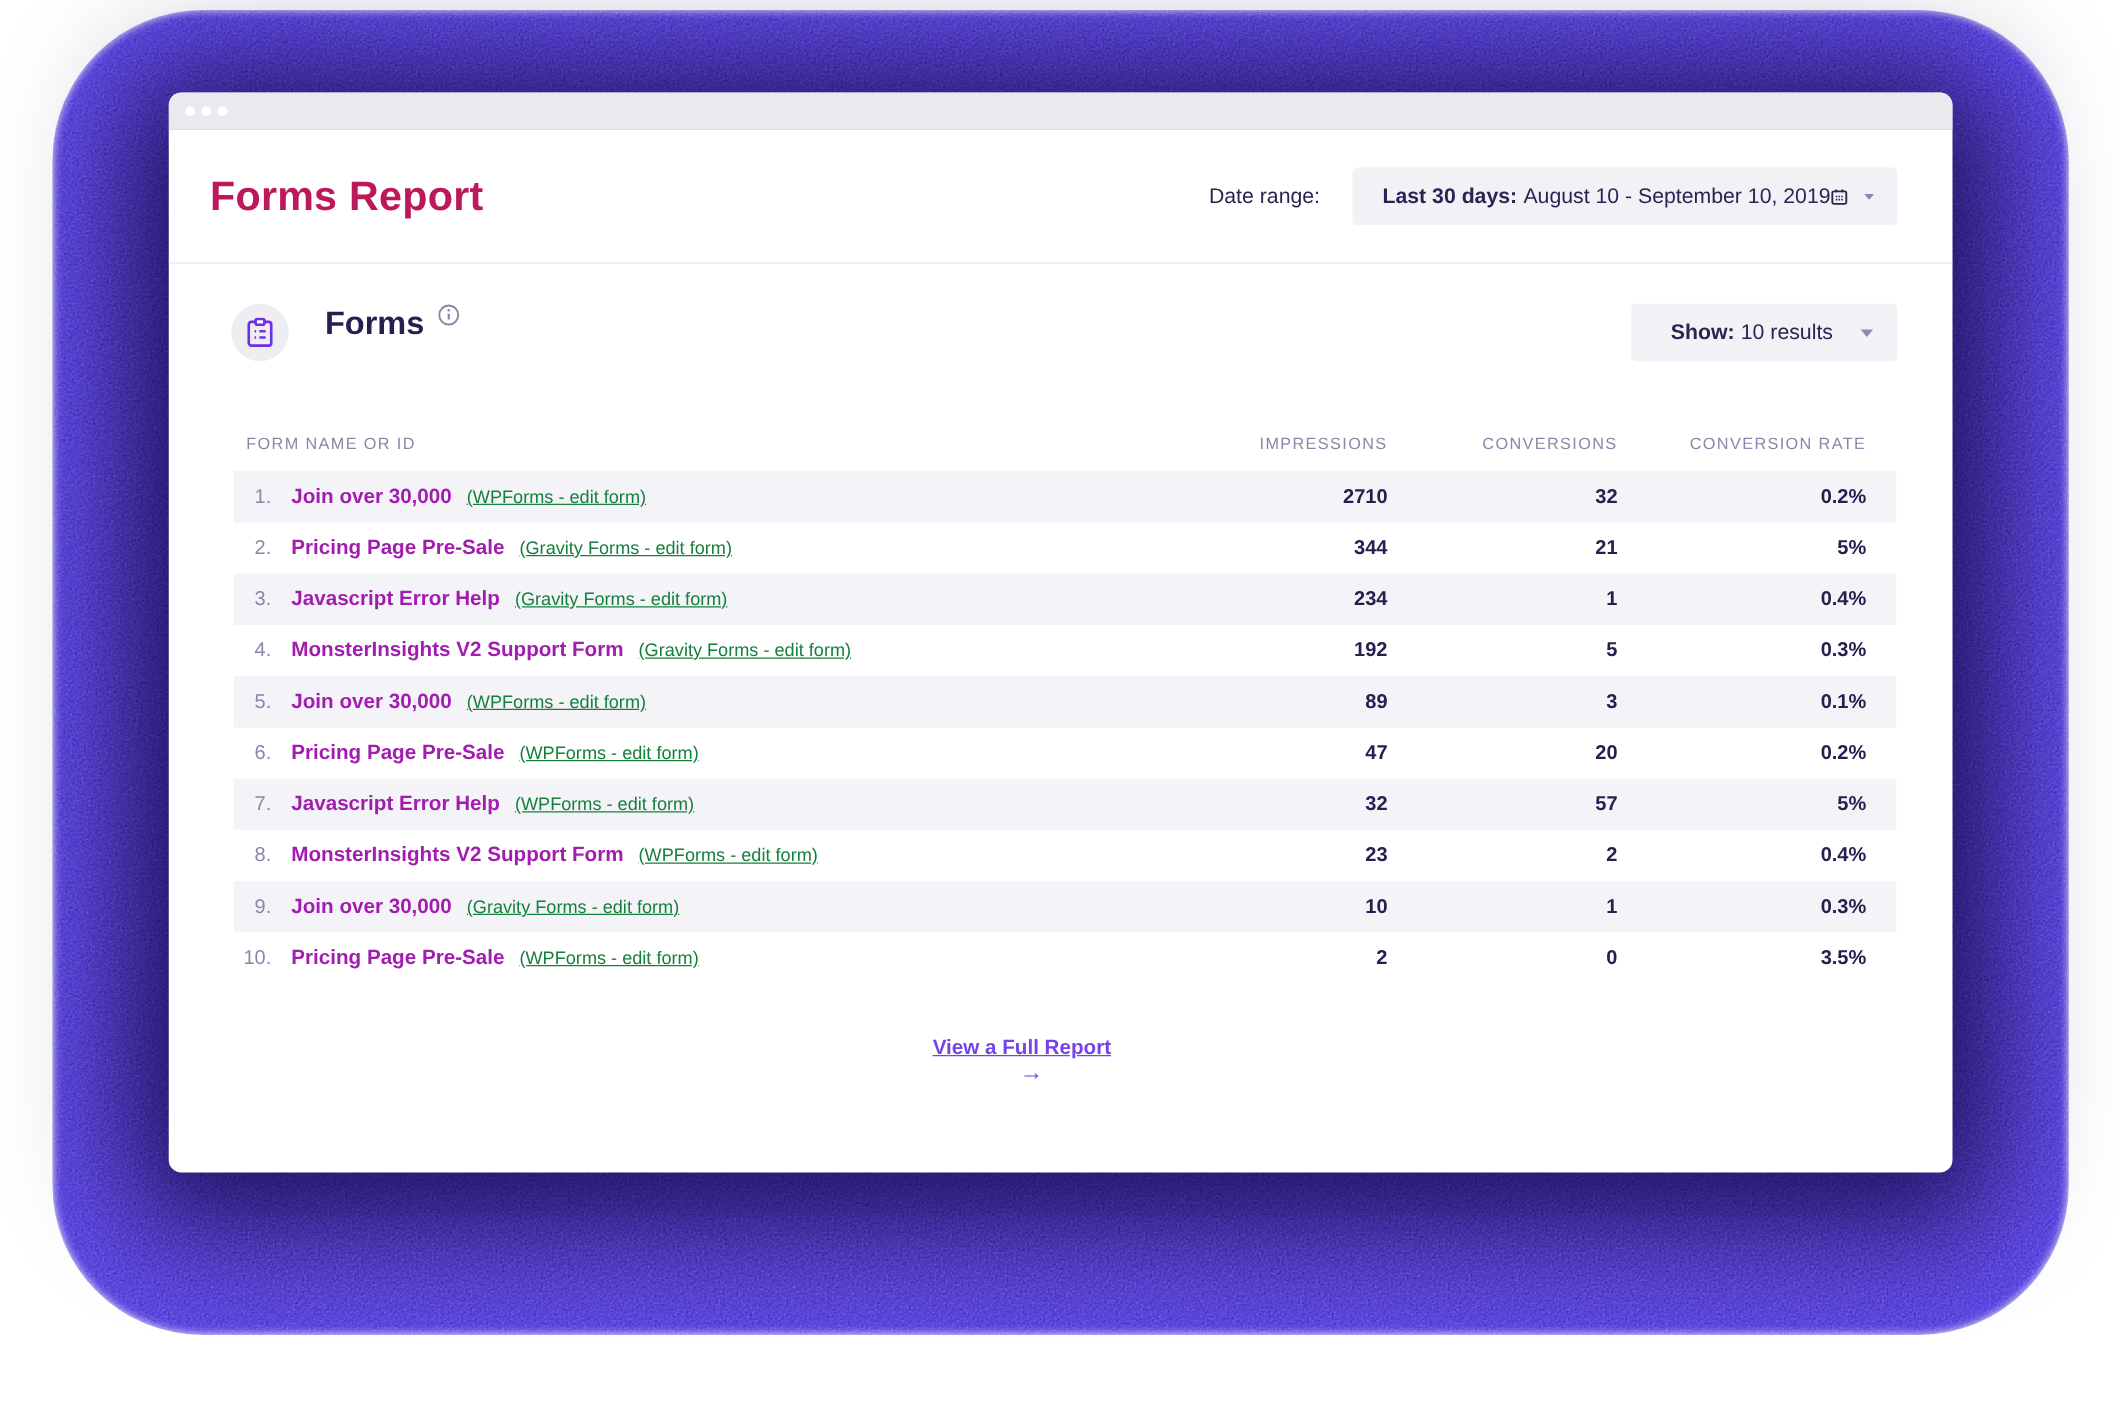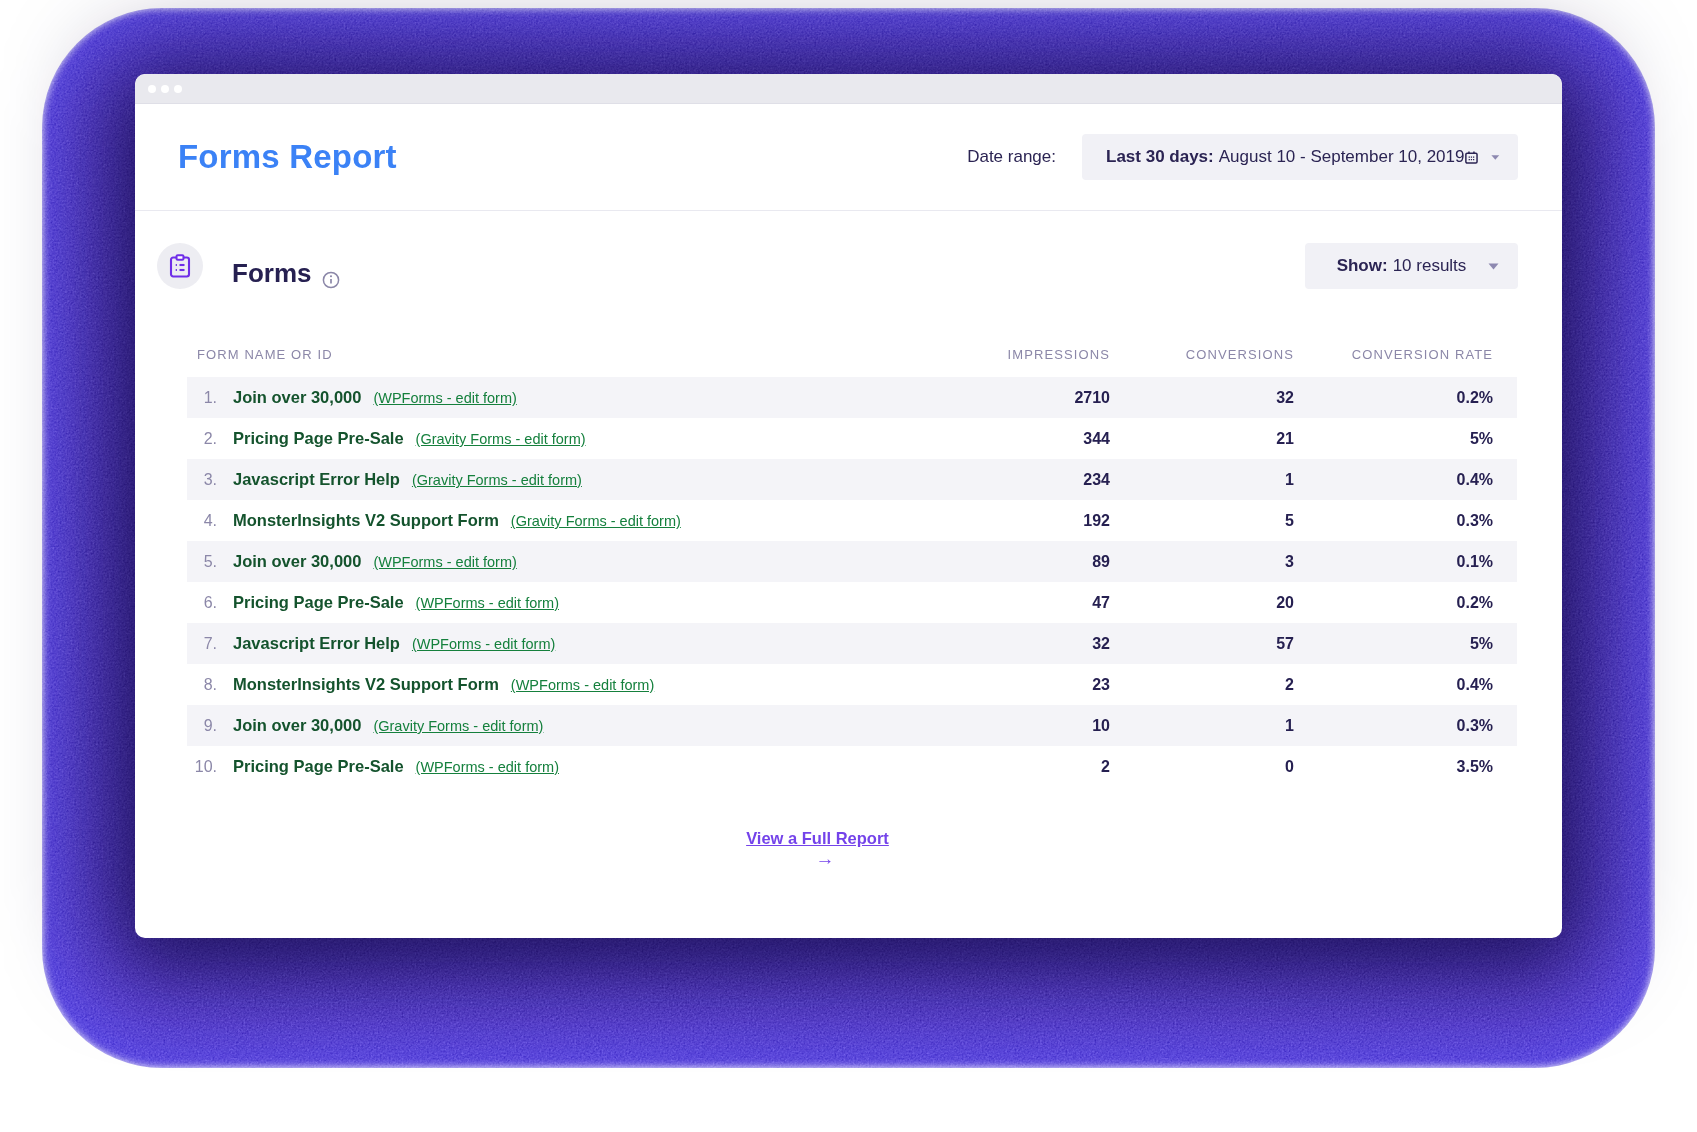--- a/index.html
+++ b/index.html
@@ -22,34 +22,34 @@
     background:rgba(12,5,58,0.55);filter:blur(48px);}
 
   
   .window{position:absolute;left:135px;top:74px;width:1427px;height:864px;background:#ffffff;
     border-radius:10px;box-shadow:0 24px 60px rgba(18,8,70,0.45);overflow:hidden;}
   .titlebar{height:29px;background:#e9e9ee;border-bottom:1px solid #dfdfe7;display:flex;align-items:center;padding-left:13px;gap:5px;border-radius:10px 10px 0 0;}
   .dot{width:8px;height:8px;border-radius:50%;background:#ffffff;display:inline-block;}
 
   
   .report-header{height:106px;display:flex;align-items:center;justify-content:space-between;padding:0 44px 0 27px;}
-  .report-header h1{margin:16px;font-size:33px;font-weight:700;color:#3b82f6;letter-spacing:.2px;}
+  .report-header h1{margin:6px;font-size:33px;font-weight:700;color:#be185d;letter-spacing:.2px;}
   .daterange{display:flex;align-items:center;}
   .dr-label{font-size:17px;font-weight:500;color:#2b2453;margin-right:26px;}
   .dr-pill{display:flex;align-items:center;width:436px;height:46px;box-sizing:border-box;border:none;cursor:pointer;
     background:#f1f1f6;border-radius:4px;padding:0 18px 0 24px;font-family:inherit;font-size:17px;color:#2b2453;}
   .dr-bold{font-weight:700;white-space:pre;}
   .dr-val{font-weight:400;white-space:pre;margin-left:5px;}
   .dr-pill .cal{margin-left:auto;}
   .chev{margin-left:12px;}
 
   .divider{height:1px;background:#e9e9f0;}
 
   
-  .section-head{margin-top:32px;display:flex;align-items:flex-end;padding:0 44px 0 22px;height:46px;}
+  .section-head{margin-top:32px;display:flex;align-items:flex-start;padding:0 44px 0 22px;height:46px;margin-left:28px;}
   .circle{width:46px;height:46px;border-radius:50%;background:#ededf2;display:flex;align-items:center;justify-content:center;}
   .section-head h2{margin:0 0 0 29px;font-size:26px;font-weight:700;color:#262051;}
   .info{margin-left:11px;cursor:pointer;}
   .show-pill{margin-left:auto;position:relative;width:213px;height:46px;box-sizing:border-box;border:none;cursor:pointer;
     background:#f1f1f6;border-radius:4px;display:flex;align-items:center;justify-content:center;
     font-family:inherit;font-size:17px;color:#2b2453;padding-right:26px;}
   .show-bold{font-weight:700;white-space:pre;}
   .show-val{font-weight:400;white-space:pre;margin-left:5px;}
   .show-pill .chev{position:absolute;right:19px;top:20px;margin:0;}
 
@@ -57,21 +57,21 @@
   .table{margin:58px 45px 0 52px;}
   .thead{display:grid;grid-template-columns:minmax(0,1fr) 170px 184px 199px;padding:0 24px 0 10px;
     font-size:13px;font-weight:500;letter-spacing:1.1px;color:#8b87a8;}
   .thead .num{text-align:right;}
   .tbody{margin-top:15px;}
   .trow{display:grid;grid-template-columns:46px minmax(0,1fr) 170px 184px 199px;align-items:center;
     height:41px;padding-right:24px;box-sizing:border-box;}
   .trow:nth-child(odd){background:#f4f4f8;}
   .rank{font-size:16px;color:#8b87a8;text-align:right;padding-right:16px;box-sizing:border-box;}
   .fcell{display:flex;align-items:baseline;min-width:0;}
-  .fname{font-size:16.5px;font-weight:600;color:#14532d;white-space:nowrap;}
+  .fname{font-size:16.5px;font-weight:600;color:#a21caf;white-space:nowrap;}
   .flink{font-size:14.5px;font-weight:400;color:#15803d;text-decoration:underline;margin-left:12px;white-space:nowrap;cursor:pointer;}
   .nval{font-size:16px;font-weight:700;color:#262051;text-align:right;}
 
   
   .footer{display:flex;align-items:center;justify-content:flex-end;margin:42px 62px 0 0;flex-direction:column;}
   .footer a{font-size:16.5px;font-weight:700;color:#7443ea;text-decoration:underline;cursor:pointer;}
   .arrow{font-size:19px;font-weight:700;color:#7443ea;margin-left:15px;}
 </style>
 </head>
 <body>

